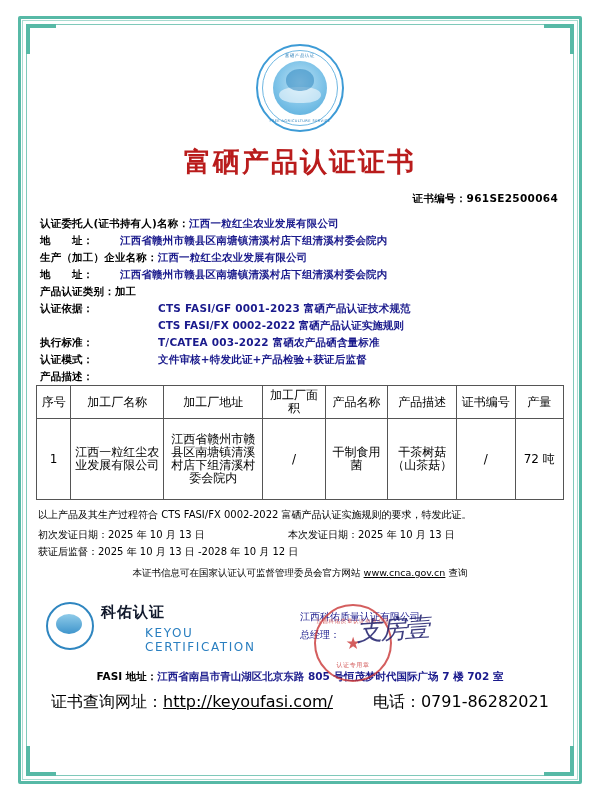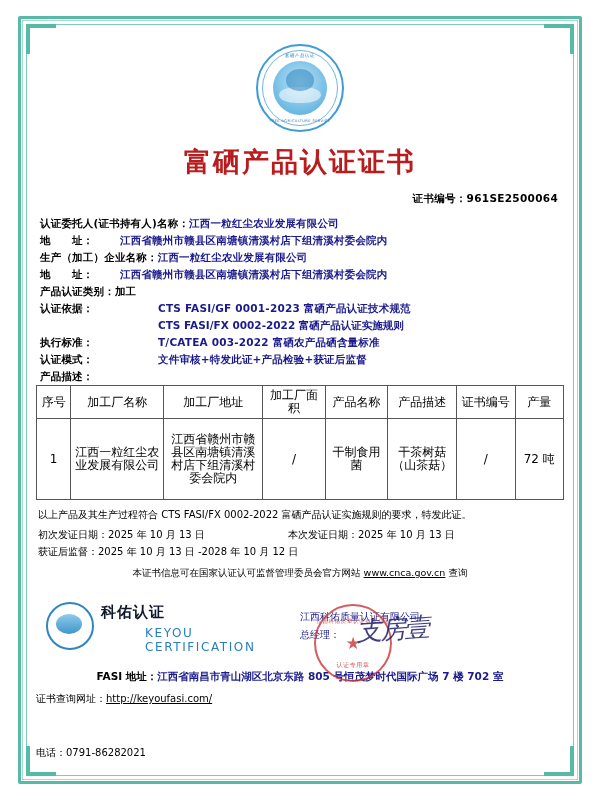--- a/index.html
+++ b/index.html
@@ -323,24 +323,23 @@
     font-size: 10.5px;
     font-weight: bold;
     margin-top: 8px;
     color: #000;
   }
   .addr .blue { color: #1a1a8c; }
   .lastline {
     display: flex;
     justify-content: center;
     gap: 40px;
-    font-size: 10px;
+    font-size: 16px;
     margin-top: 8px;
     color: #000;
-    flex-direction: column;
   }
   .lastline u { text-decoration: underline; }
 </style>
 </head>
 <body>
 
 <div class="page">
   <div class="border-outer"></div>
   <div class="border-hair"></div>
   <div class="border-inner"></div>

